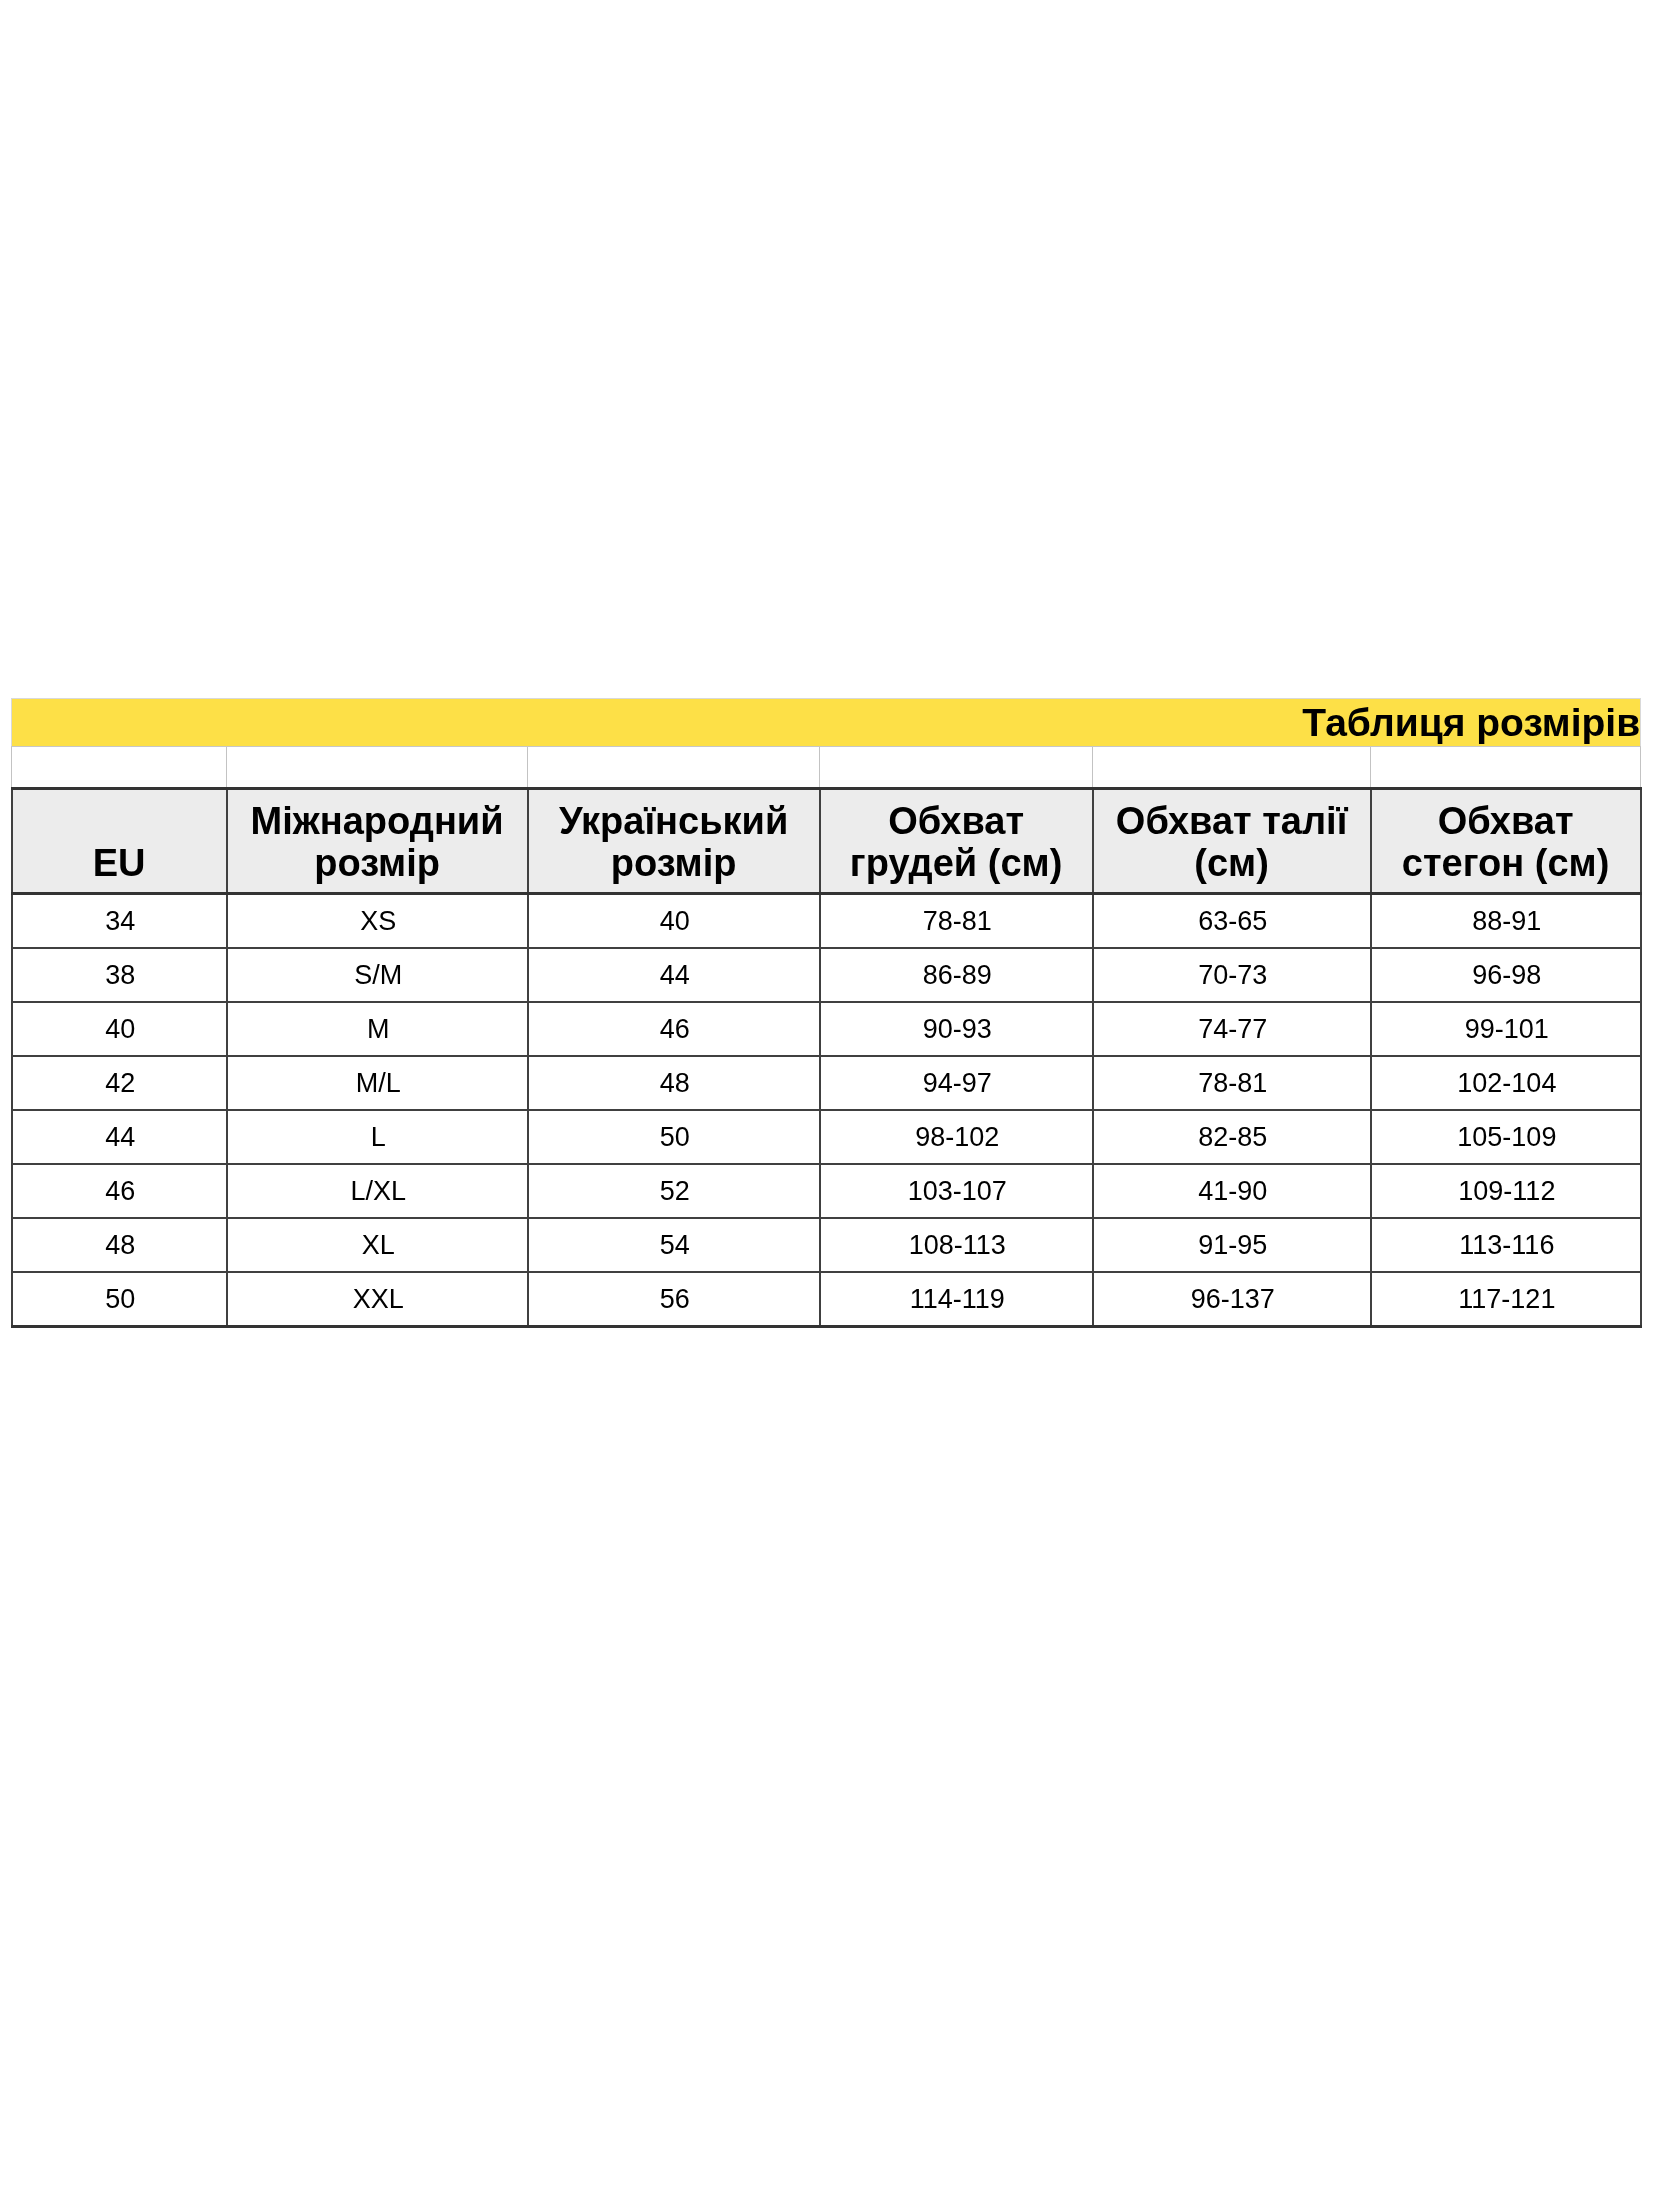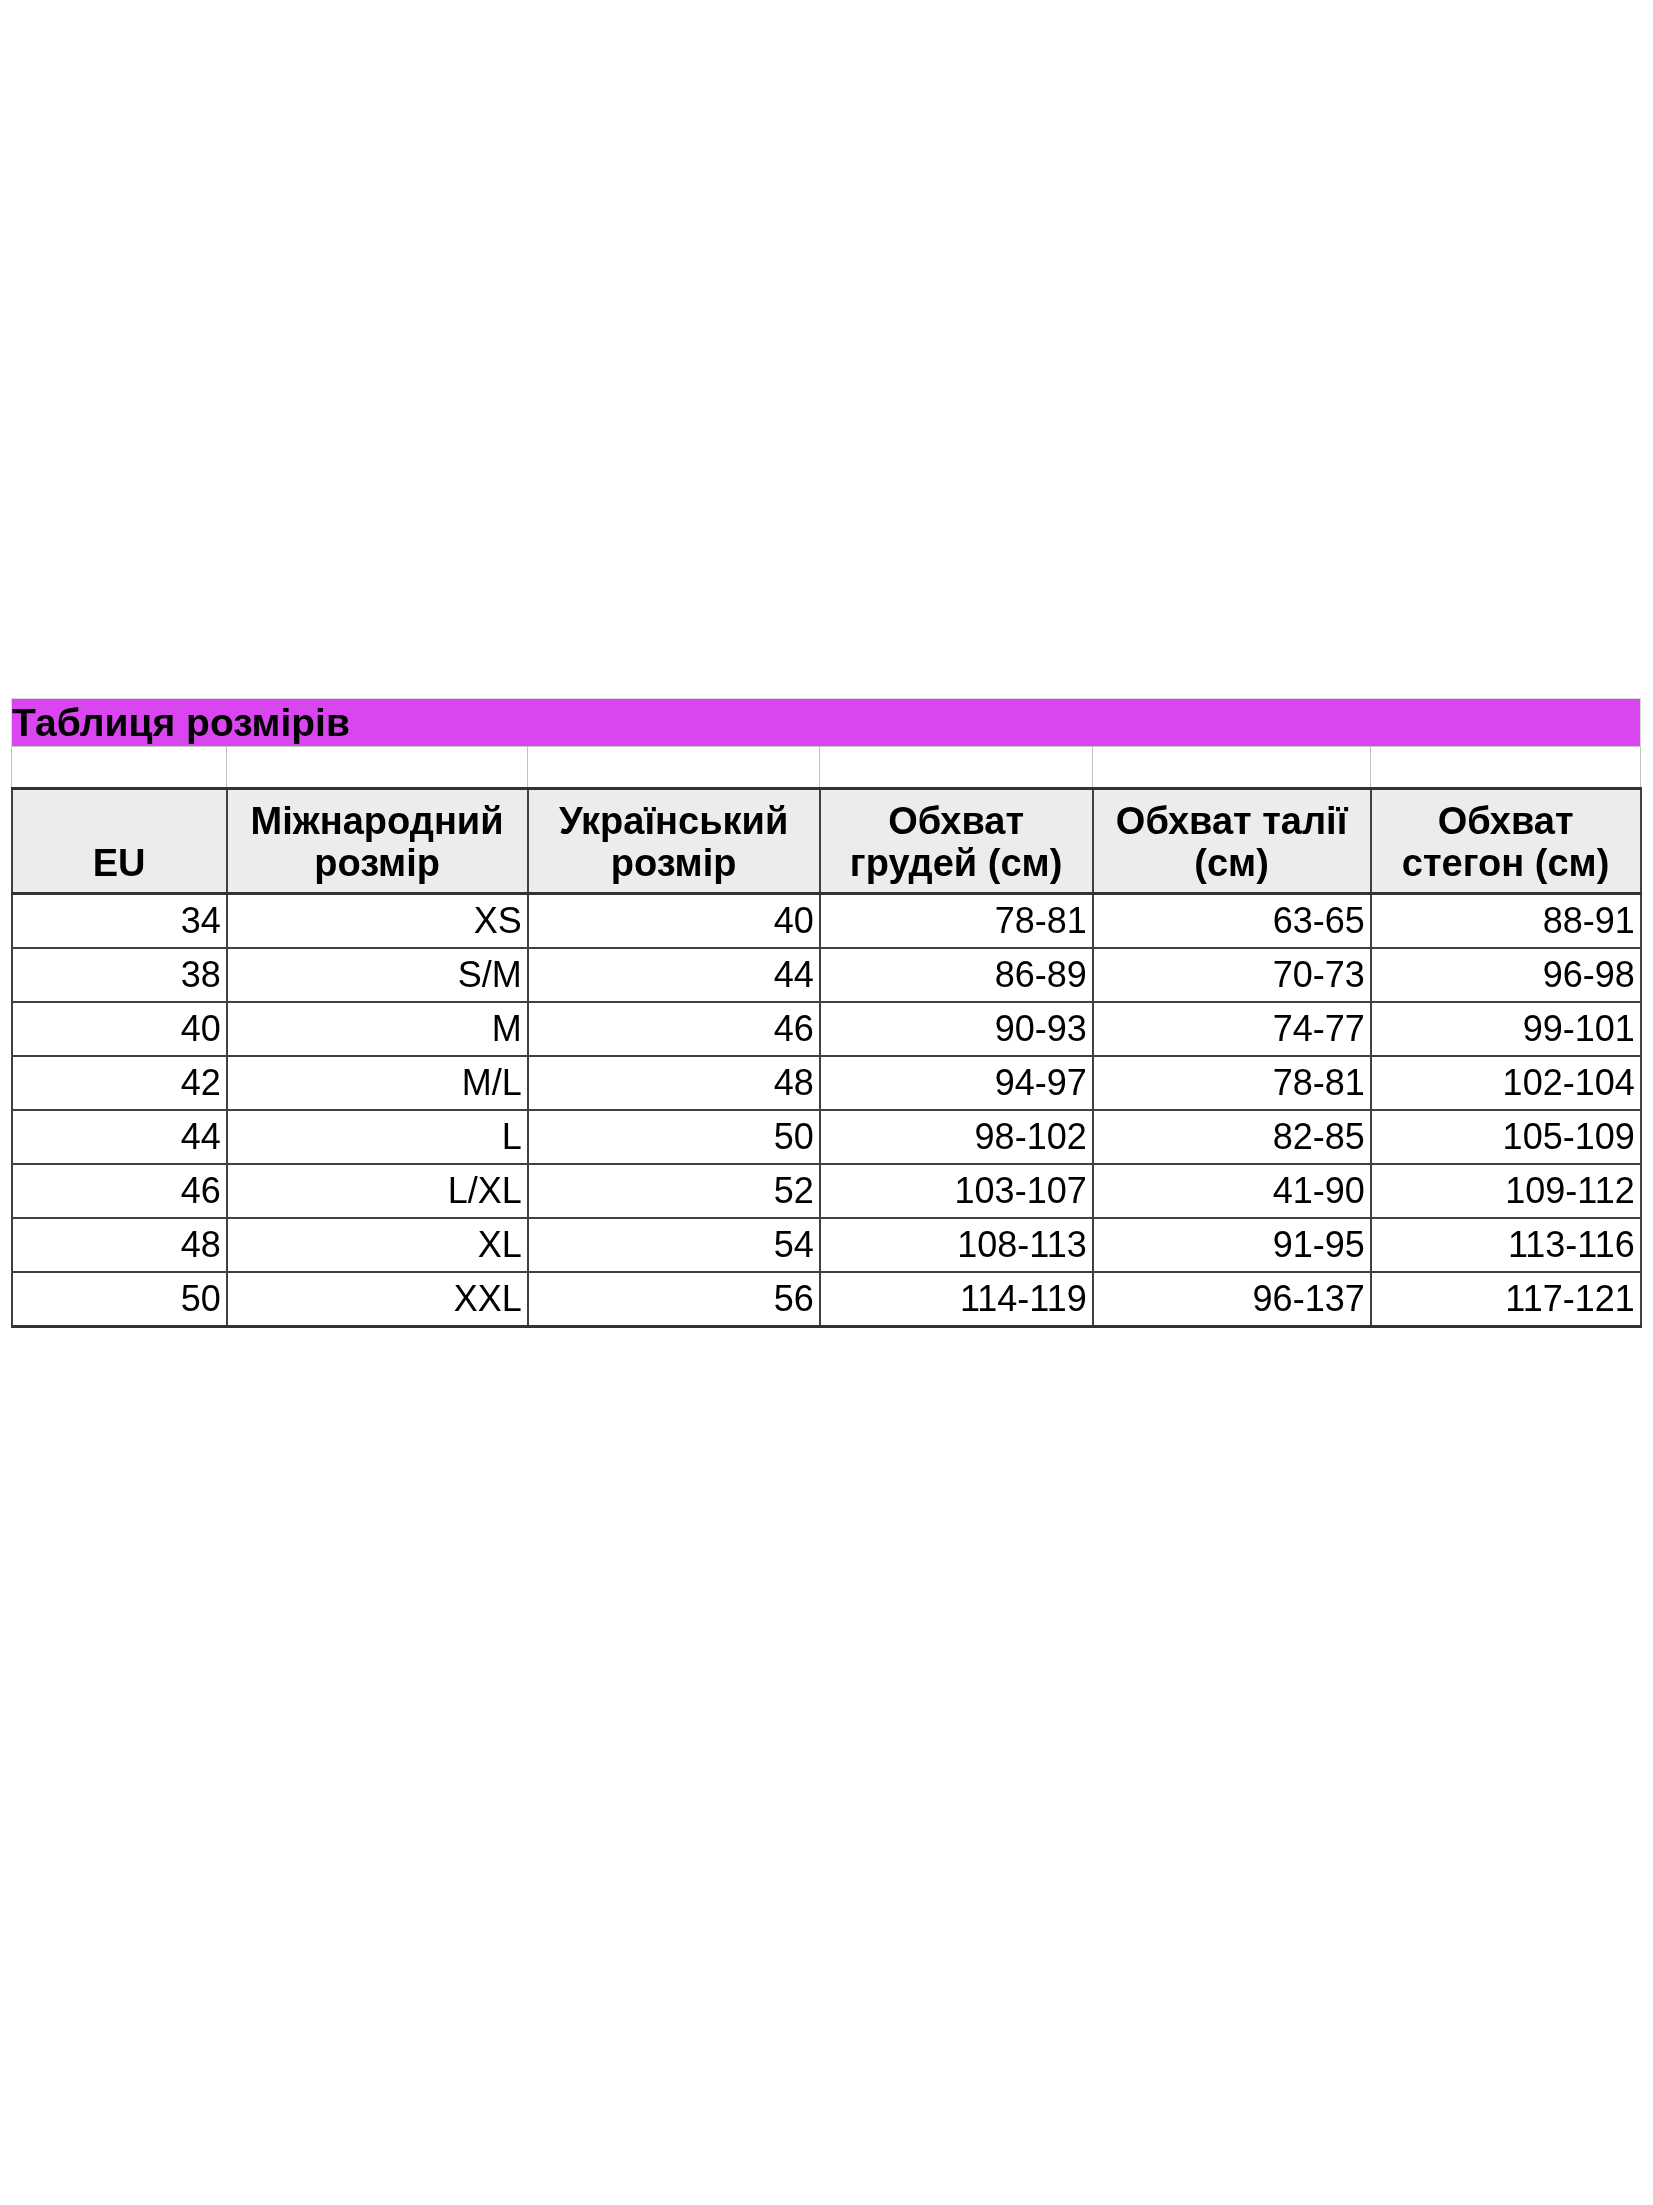--- a/index.html
+++ b/index.html
@@ -22,22 +22,22 @@
     top: 698px;
     width: 1629px;
     border-collapse: collapse;
     table-layout: fixed;
   }
   
   td.title-cell {
     height: 47px;
     border: 1.6px solid #d9d9d9;
     border-bottom: 0.8px solid #c7c7c7;
-    background: #d946ef;
-    text-align: left;
+    background: #fde047;
+    text-align: right;
     vertical-align: middle;
     font-size: 39px;
     font-weight: bold;
     line-height: 47px;
     padding: 0;
     white-space: nowrap;
   }
   
   tr.spacer-row td {
     height: 40px;
@@ -60,24 +60,24 @@
     vertical-align: bottom;
     padding: 0 6.5px 8.2px 6.5px;
     color: #000000;
     margin-top: 21px;
   }
   
   tbody td.data-cell {
     height: 52px;
     border: 2.5px solid #404040;
     background: #ffffff;
-    font-size: 36px;
+    font-size: 27px;
     font-weight: normal;
     line-height: 52px;
-    text-align: right;
+    text-align: center;
     vertical-align: middle;
     padding: 0 4.9px 0 7.4px;
     white-space: nowrap;
     color: #000000;
   }
   tbody tr:last-child td.data-cell {
     border-bottom: 3.3px solid #333333;
   }
 </style>
 </head>

